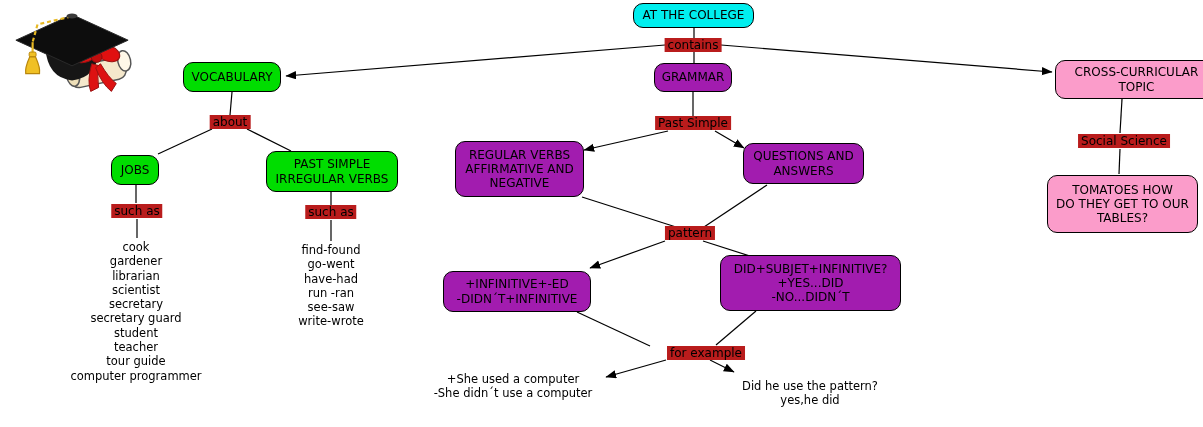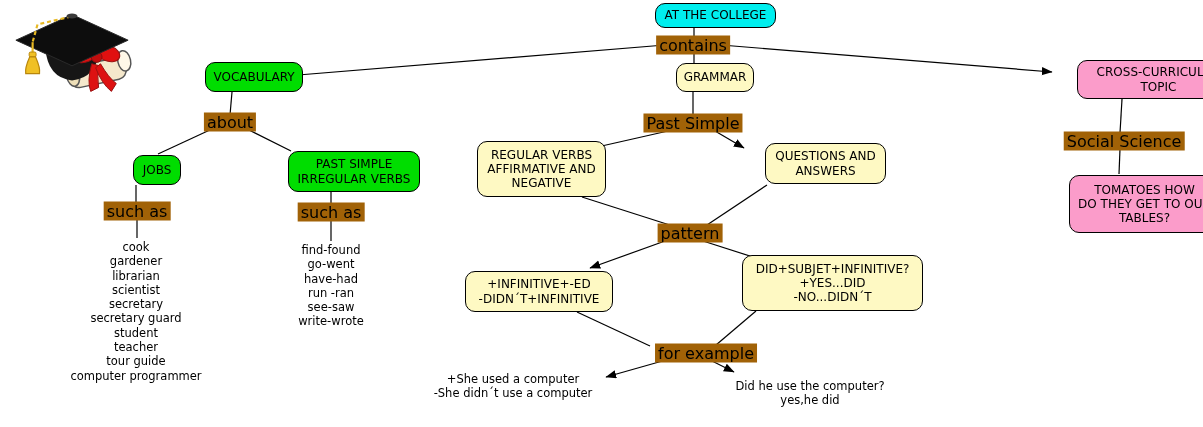--- a/index.html
+++ b/index.html
@@ -5,29 +5,29 @@
   html,body{margin:0;padding:0;background:#fff;}
   .canvas{
     position:relative;width:1203px;height:427px;background:#ffffff;overflow:hidden;
     font-family:"DejaVu Sans","Liberation Sans",sans-serif;color:#000;
   }
   svg.edges{position:absolute;left:0;top:0;width:1203px;height:427px;}
   .node{
     position:absolute;display:flex;align-items:center;justify-content:center;
     text-align:center;border:1.6px solid #000;border-radius:10px;
     white-space:pre-line;font-size:12px;line-height:1.18;box-sizing:border-box;
-    padding:4px 4px;color:#000;margin-left:22px;
+    padding:4px 4px;color:#000;
   }
   .cyan{background:#00eeee;}
   .green{background:#00dd00;text-align:center;}
-  .red{background:#fef9c3;}
+  .red{background:#a21caf;}
   .pink{background:#fb9cca;}
   .label{
-    position:absolute;transform:translate(-50%,-50%);background:#a16207;
-    padding:0 3px;font-size:16px;white-space:nowrap;color:#000;
+    position:absolute;transform:translate(-50%,-50%);background:#b91c1c;
+    padding:0 3px;font-size:12px;white-space:nowrap;color:#000;
   }
   .textblock{
     position:absolute;transform:translateX(-50%);text-align:center;
     font-size:11.5px;line-height:14.3px;white-space:pre-line;color:#000;
   }
   
   #n-root{left:633px;top:3px;width:121px;height:25px;}
   #n-vocabulary{left:183px;top:62px;width:98px;height:30px;}
   #n-grammar{left:654px;top:63px;width:78px;height:29px;}
   #n-cross{left:1055px;top:60px;width:163px;height:39px;}
@@ -155,16 +155,16 @@
 tour guide
 computer programmer</div>
   <div class="textblock" id="t-verbs">find-found
 go-went
 have-had
 run -ran
 see-saw
 write-wrote</div>
   <div class="textblock" id="t-ex-left">+She used a computer
 -She didn´t use a computer</div>
-  <div class="textblock" id="t-ex-right">Did he use the computer?
+  <div class="textblock" id="t-ex-right">Did he use the pattern?
 yes,he did</div>
 
 </div>
 
 </body></html>

